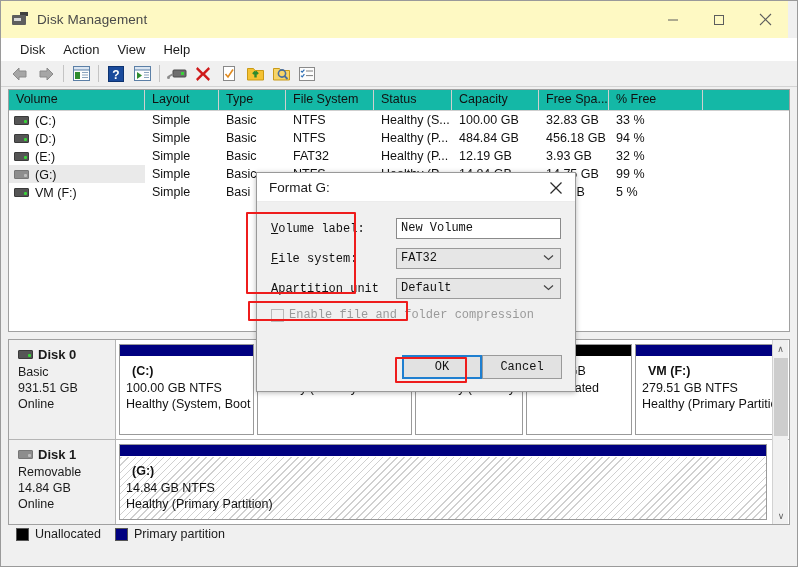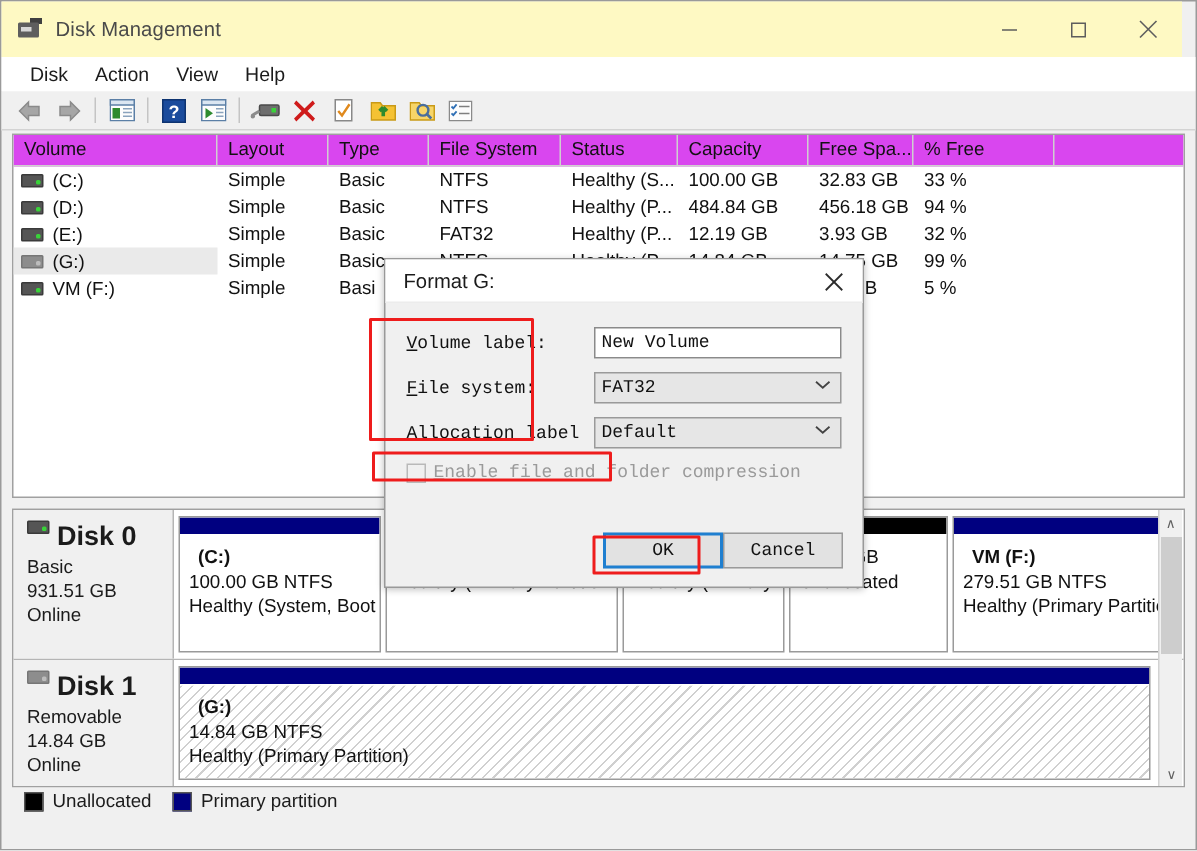--- a/index.html
+++ b/index.html
@@ -89,21 +89,21 @@
   
   .vollist {
     position: absolute; left: 7px; top: 88px;
     width: 782px; height: 243px;
     background: #ffffff;
     border: 1px solid #a0a0a0;
     overflow: hidden;
   }
   .vl-header {
     display: flex; height: 21px;
-    background: #d946ef;
+    background: #14b8a6;
     border-bottom: 1px solid #cfcfcf;
   }
   .vl-th {
     font-size: 12.5px; color: #111;
     padding: 2px 0 0 7px;
     border-right: 1px solid #cfcfcf;
     height: 20px;
     white-space: nowrap; overflow: hidden;
   }
   .vl-row {
@@ -142,22 +142,22 @@
     border-bottom: 1px solid #b5b5b5;
   }
   .disk-info {
     width: 107px; flex: 0 0 107px;
     border-right: 1px solid #b5b5b5;
     background: #f0f0f0;
     padding: 7px 0 0 9px;
     font-size: 12.5px; color: #1b1b1b;
   }
   .disk-title {
-    font-weight: bold; font-size: 18px; margin-bottom: 2px;
-    display: flex; 
+    font-weight: bold; font-size: 13px; margin-bottom: 2px;
+    display: flex; align-items: center;
   }
   .disk-title .vol-icon { margin-left: 0; margin-right: 5px; }
   .disk-meta { line-height: 16px; }
   .disk-parts {
     flex: 1; display: flex; padding: 4px 3px 4px 3px; gap: 3px;
     background: #ffffff;
   }
   .part {
     border: 1px solid #9a9a9a;
     background: #ffffff;
@@ -607,21 +607,21 @@
           <span>FAT32</span>
           <span class="chev">
             <svg width="11" height="7">
                 <path d="M1 1.5 L5.5 5.5 L10 1.5" fill="none" stroke="#444" stroke-width="1.2"></path>
               </svg>
           </span>
         </div>
       </div>
 
       <div class="frow">
-        <div class="flabel"><u>A</u><span>llocation label</span></div>
+        <div class="flabel"><u>A</u><span>partition unit</span></div>
         <div class="fselect">
           <span>Default</span>
           <span class="chev">
             <svg width="11" height="7">
                 <path d="M1 1.5 L5.5 5.5 L10 1.5" fill="none" stroke="#444" stroke-width="1.2"></path>
               </svg>
           </span>
         </div>
       </div>
 

